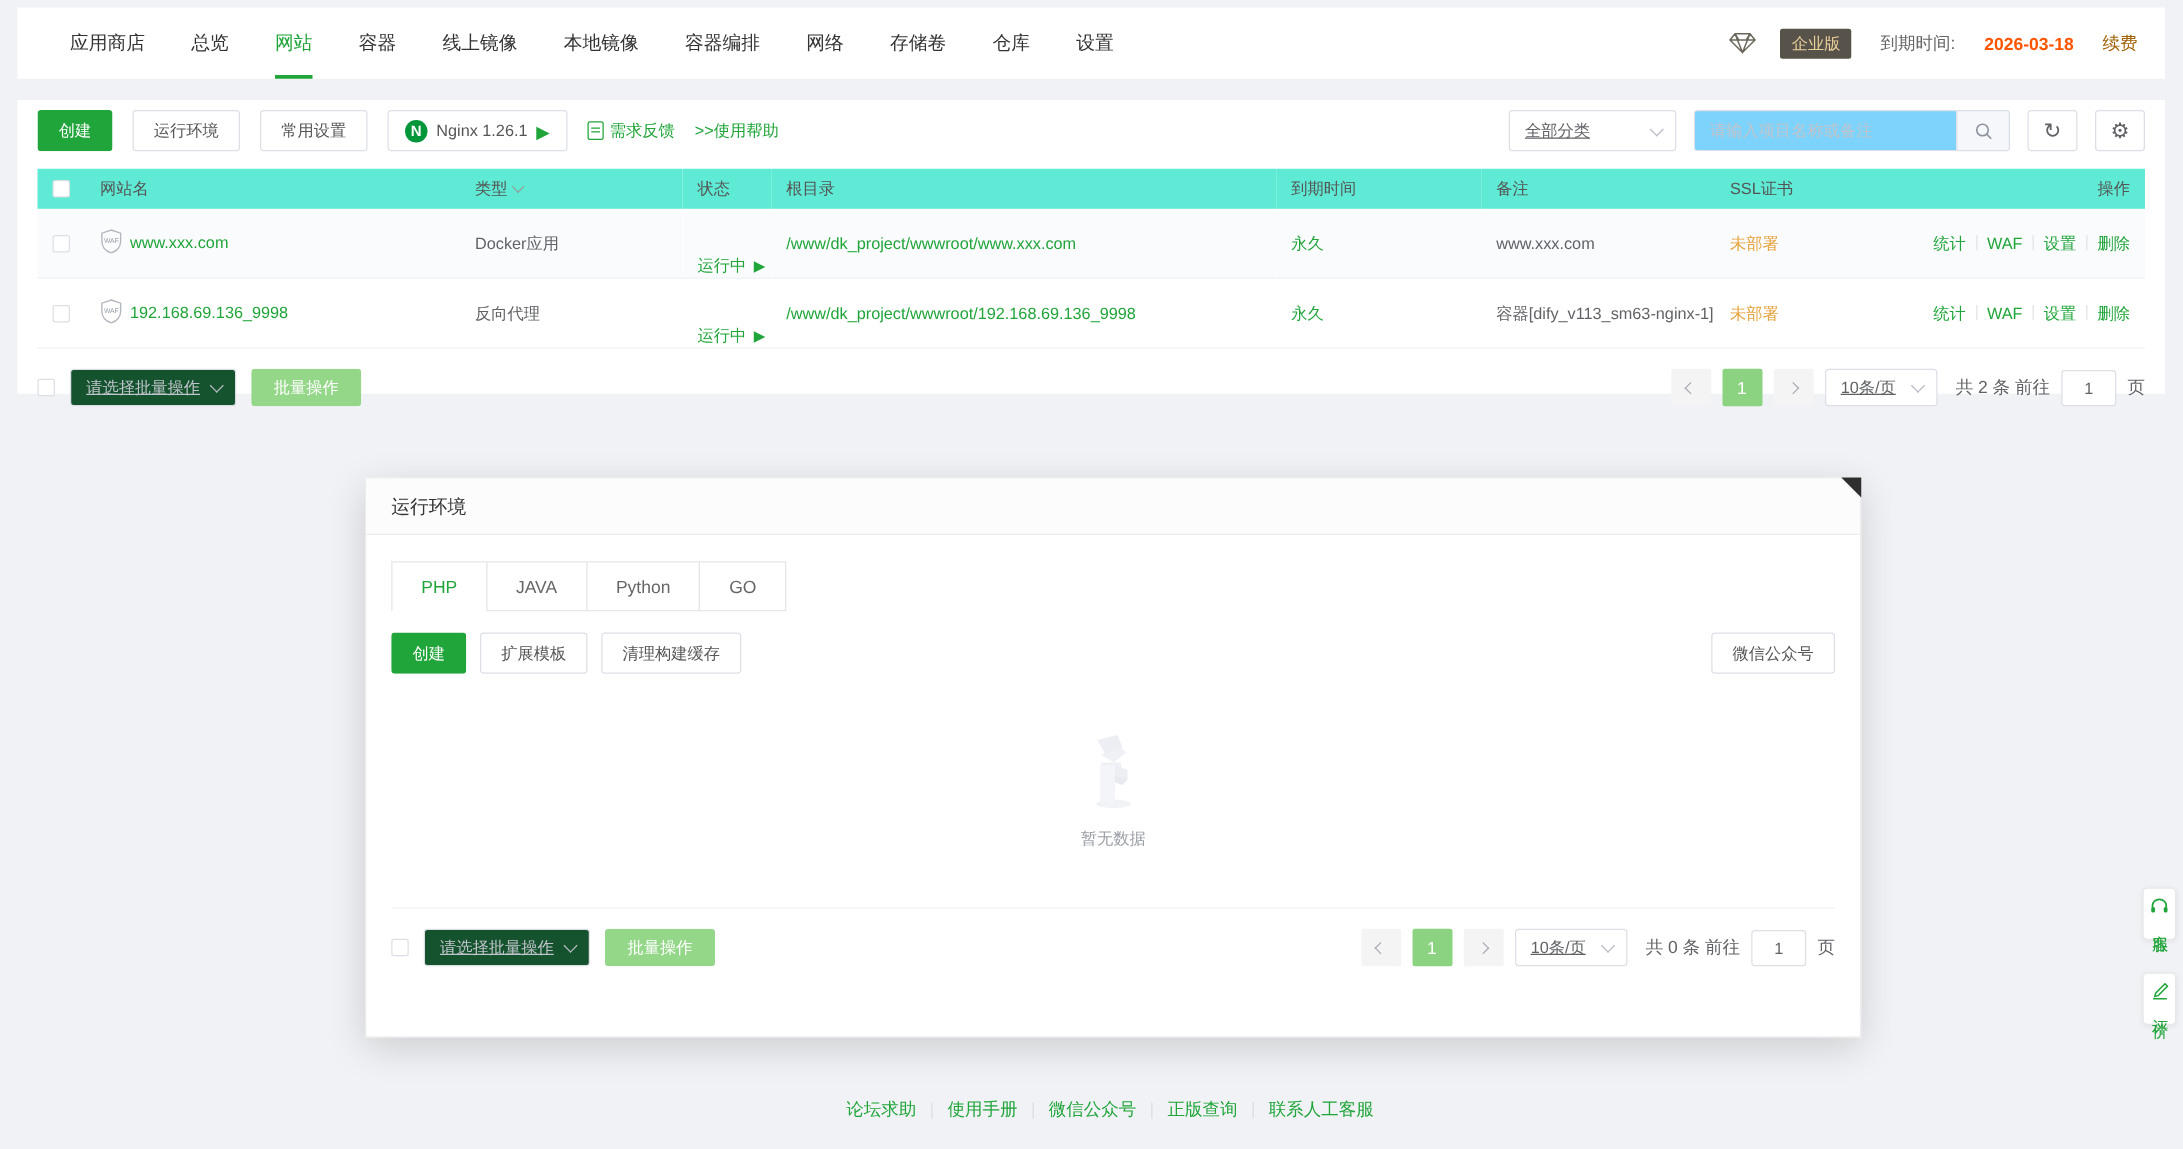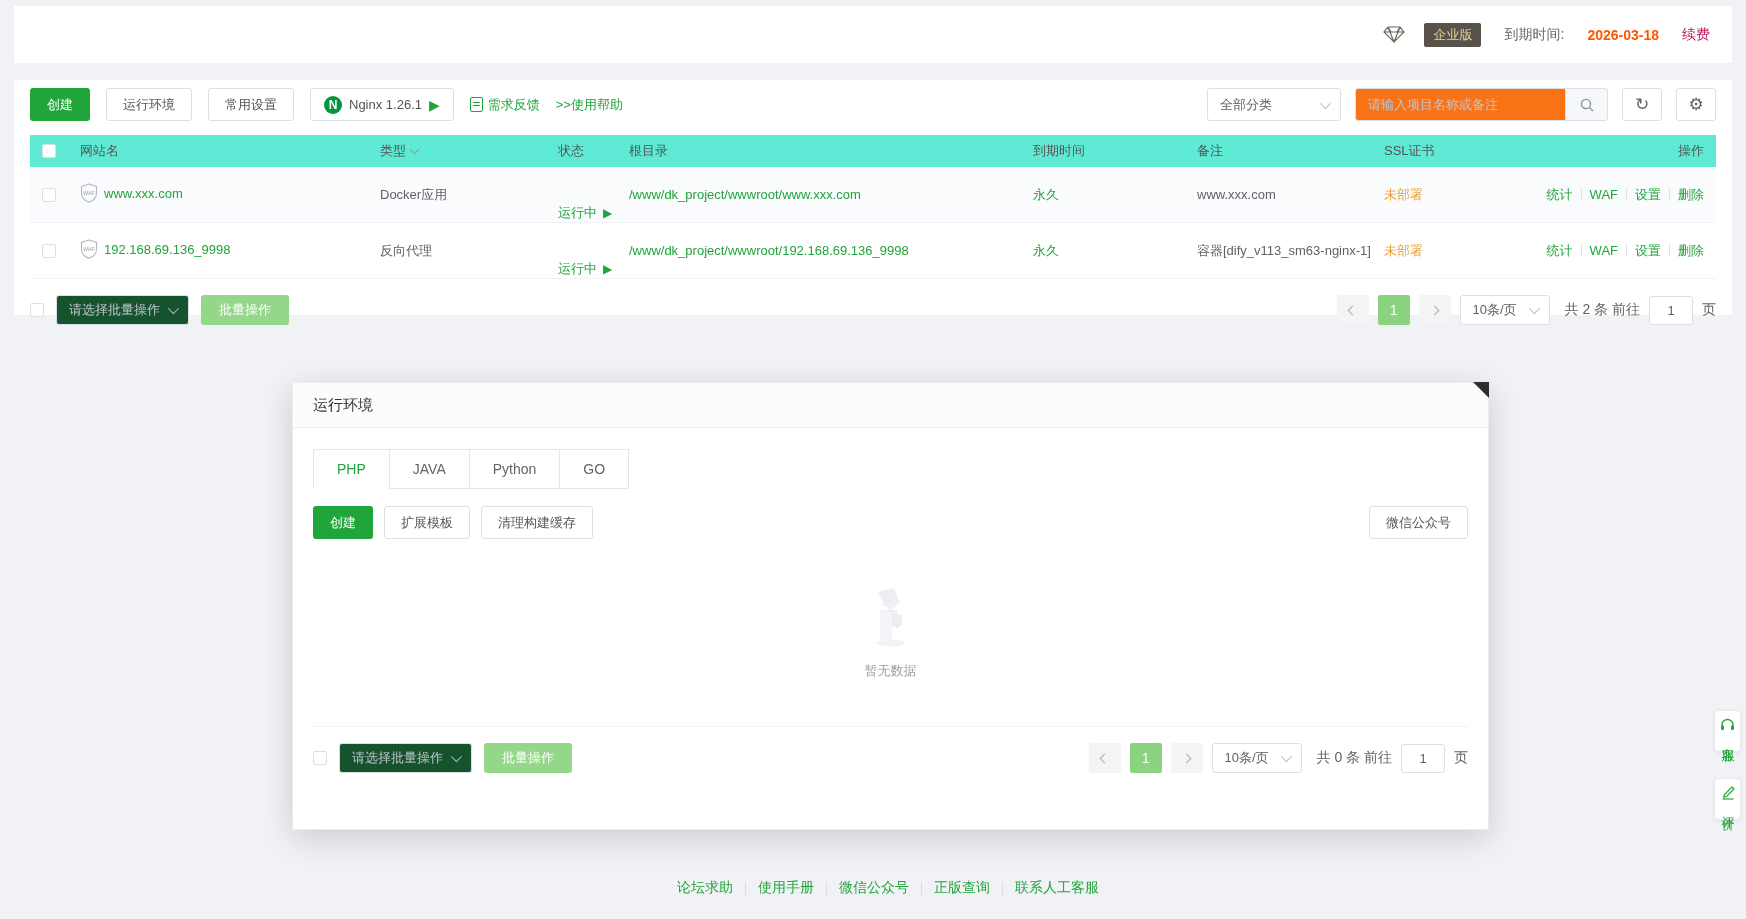--- a/index.html
+++ b/index.html
@@ -15,46 +15,46 @@
     display:flex;align-items:center;padding:0 22px 0 42px;}
   .nav{display:flex;align-items:center;gap:37px;height:100%;}
   .nav-item{font-size:15px;color:#333;cursor:pointer;height:100%;display:flex;align-items:center;position:relative;}
   .nav-item.active{color:#20a53a;}
   .nav-item.active::after{content:"";position:absolute;left:50%;transform:translateX(-50%);
     bottom:0;width:30px;height:3px;background:#20a53a;}
   .license{margin-left:auto;display:flex;align-items:center;gap:23px;font-size:14px;}
   .badge{background:#57534a;color:#e9cf9a;font-size:13px;padding:3px 9px;border-radius:2px;margin-left:-4px;}
   .exp-label{color:#666;}
   .exp-date{color:#ff5500;font-weight:bold;}
-  .renew{color:#be185d;cursor:pointer;}
+  .renew{color:#a16207;cursor:pointer;}
   
   .card{position:absolute;left:14px;right:14px;top:80px;height:235px;background:#fff;padding:8px 16px;}
   .toolbar{display:flex;align-items:center;gap:16px;height:33px;}
   .btn{display:inline-flex;align-items:center;justify-content:center;height:33px;padding:0 16px;
     font-size:13px;border-radius:3px;border:1px solid transparent;background:#fff;cursor:pointer;white-space:nowrap;}
   .btn-primary{background:#20a53a;color:#fff;}
   .btn-plain{border-color:#dcdfe6;color:#555;}
   .btn-batch{background:#95d789;color:#fff;height:30px;padding:0 17px;border-radius:3px;}
   .ws-btn{gap:7px;padding:0 13px;}
   .ws-n{width:18px;height:18px;border-radius:50%;background:#009639;color:#fff;font-size:12px;font-weight:bold;
     display:flex;align-items:center;justify-content:center;}
   .play{color:#20a53a;font-size:12px;line-height:1;}
   .lnk{color:#20a53a;cursor:pointer;text-decoration:none;}
   .tb-link{display:inline-flex;align-items:center;gap:5px;font-size:13px;}
   .fb-icon{width:13px;height:15px;border:1px solid #20a53a;border-radius:2px;position:relative;}
   .fb-icon::before{content:"";position:absolute;left:2px;top:4px;width:7px;height:1px;background:#20a53a;box-shadow:0 3px 0 #20a53a;}
   .toolbar-right{margin-left:auto;display:flex;align-items:center;gap:14px;}
   .sel{display:inline-flex;align-items:center;justify-content:space-between;gap:8px;border:1px solid #dcdfe6;
-    border-radius:3px;background:#fff;height:33px;padding:0 12px;font-size:13px;color:#606266;cursor:pointer;white-space:nowrap;}
+    border-radius:3px;background:#fff;height:33px;padding:0 12px;font-size:13px;color:#606266;cursor:pointer;white-space:nowrap;text-decoration:underline;}
   .sel.muted{background:#14532d;color:#c0c4cc;height:30px;width:133px;}
   .chev{width:8px;height:8px;border-right:1px solid #b6bac3;border-bottom:1px solid #b6bac3;
     transform:rotate(45deg) translateY(-2px);flex:none;}
   .search{display:flex;height:33px;}
   .search input{width:210px;border:1px solid #dcdfe6;border-right:none;border-radius:3px 0 0 3px;
-    padding:0 12px;font-size:13px;color:#333;outline:none;background:#f97316;font-family:inherit;}
+    padding:0 12px;font-size:13px;color:#333;outline:none;background:#7dd3fc;font-family:inherit;}
   .search input::placeholder{color:#c0c4cc;}
   .search-btn{width:43px;background:#f5f7fa;border:1px solid #dcdfe6;border-radius:0 3px 3px 0;
     display:flex;align-items:center;justify-content:center;cursor:pointer;}
   .icon-btn{width:40px;height:33px;border:1px solid #dcdfe6;border-radius:3px;background:#fff;color:#606266;
     font-size:17px;display:flex;align-items:center;justify-content:center;cursor:pointer;}
   
   table{width:100%;border-collapse:collapse;table-layout:fixed;margin-top:14px;}
   th{background:#5eead4;height:32px;font-weight:normal;font-size:13px;color:#555;text-align:left;padding:0 12px;}
   td{height:45px;font-size:13px;color:#606266;padding:0 12px;border-bottom:1px solid #f0f2f5;
     white-space:nowrap;overflow:hidden;}
@@ -113,20 +113,33 @@
   .side-widget{position:absolute;right:5px;width:27px;background:#fff;border:1px solid #e8e8e8;
     border-radius:4px;padding:7px 0 8px;display:flex;flex-direction:column;align-items:center;gap:5px;cursor:pointer;
     box-shadow:0 1px 4px rgba(0,0,0,.06);}
   .side-widget .v-label{writing-mode:vertical-rl;letter-spacing:3px;color:#20a53a;font-size:13px;}
   .sw-1{top:710px;} .sw-2{top:778px;}
 </style>
 </head>
 <body>
 
 <div class="topbar">
+  <div class="nav">
+    <span class="nav-item">应用商店</span>
+    <span class="nav-item">总览</span>
+    <span class="nav-item active">网站</span>
+    <span class="nav-item">容器</span>
+    <span class="nav-item">线上镜像</span>
+    <span class="nav-item">本地镜像</span>
+    <span class="nav-item">容器编排</span>
+    <span class="nav-item">网络</span>
+    <span class="nav-item">存储卷</span>
+    <span class="nav-item">仓库</span>
+    <span class="nav-item">设置</span>
+  </div>
   <div class="license">
     <svg width="22" height="17" viewBox="0 0 22 17">
       <path d="M5 1 L17 1 L21 6 L11 16 L1 6 Z M1 6 L21 6 M5 1 L11 16 L17 1 M5 1 L8 6 M17 1 L14 6" fill="none" stroke="#6b675c" stroke-width="1.2"></path>
     </svg>
     <span class="badge">企业版</span>
     <span class="exp-label">到期时间:</span>
     <span class="exp-date">2026-03-18</span>
     <a class="renew">续费</a>
   </div>
 </div>

